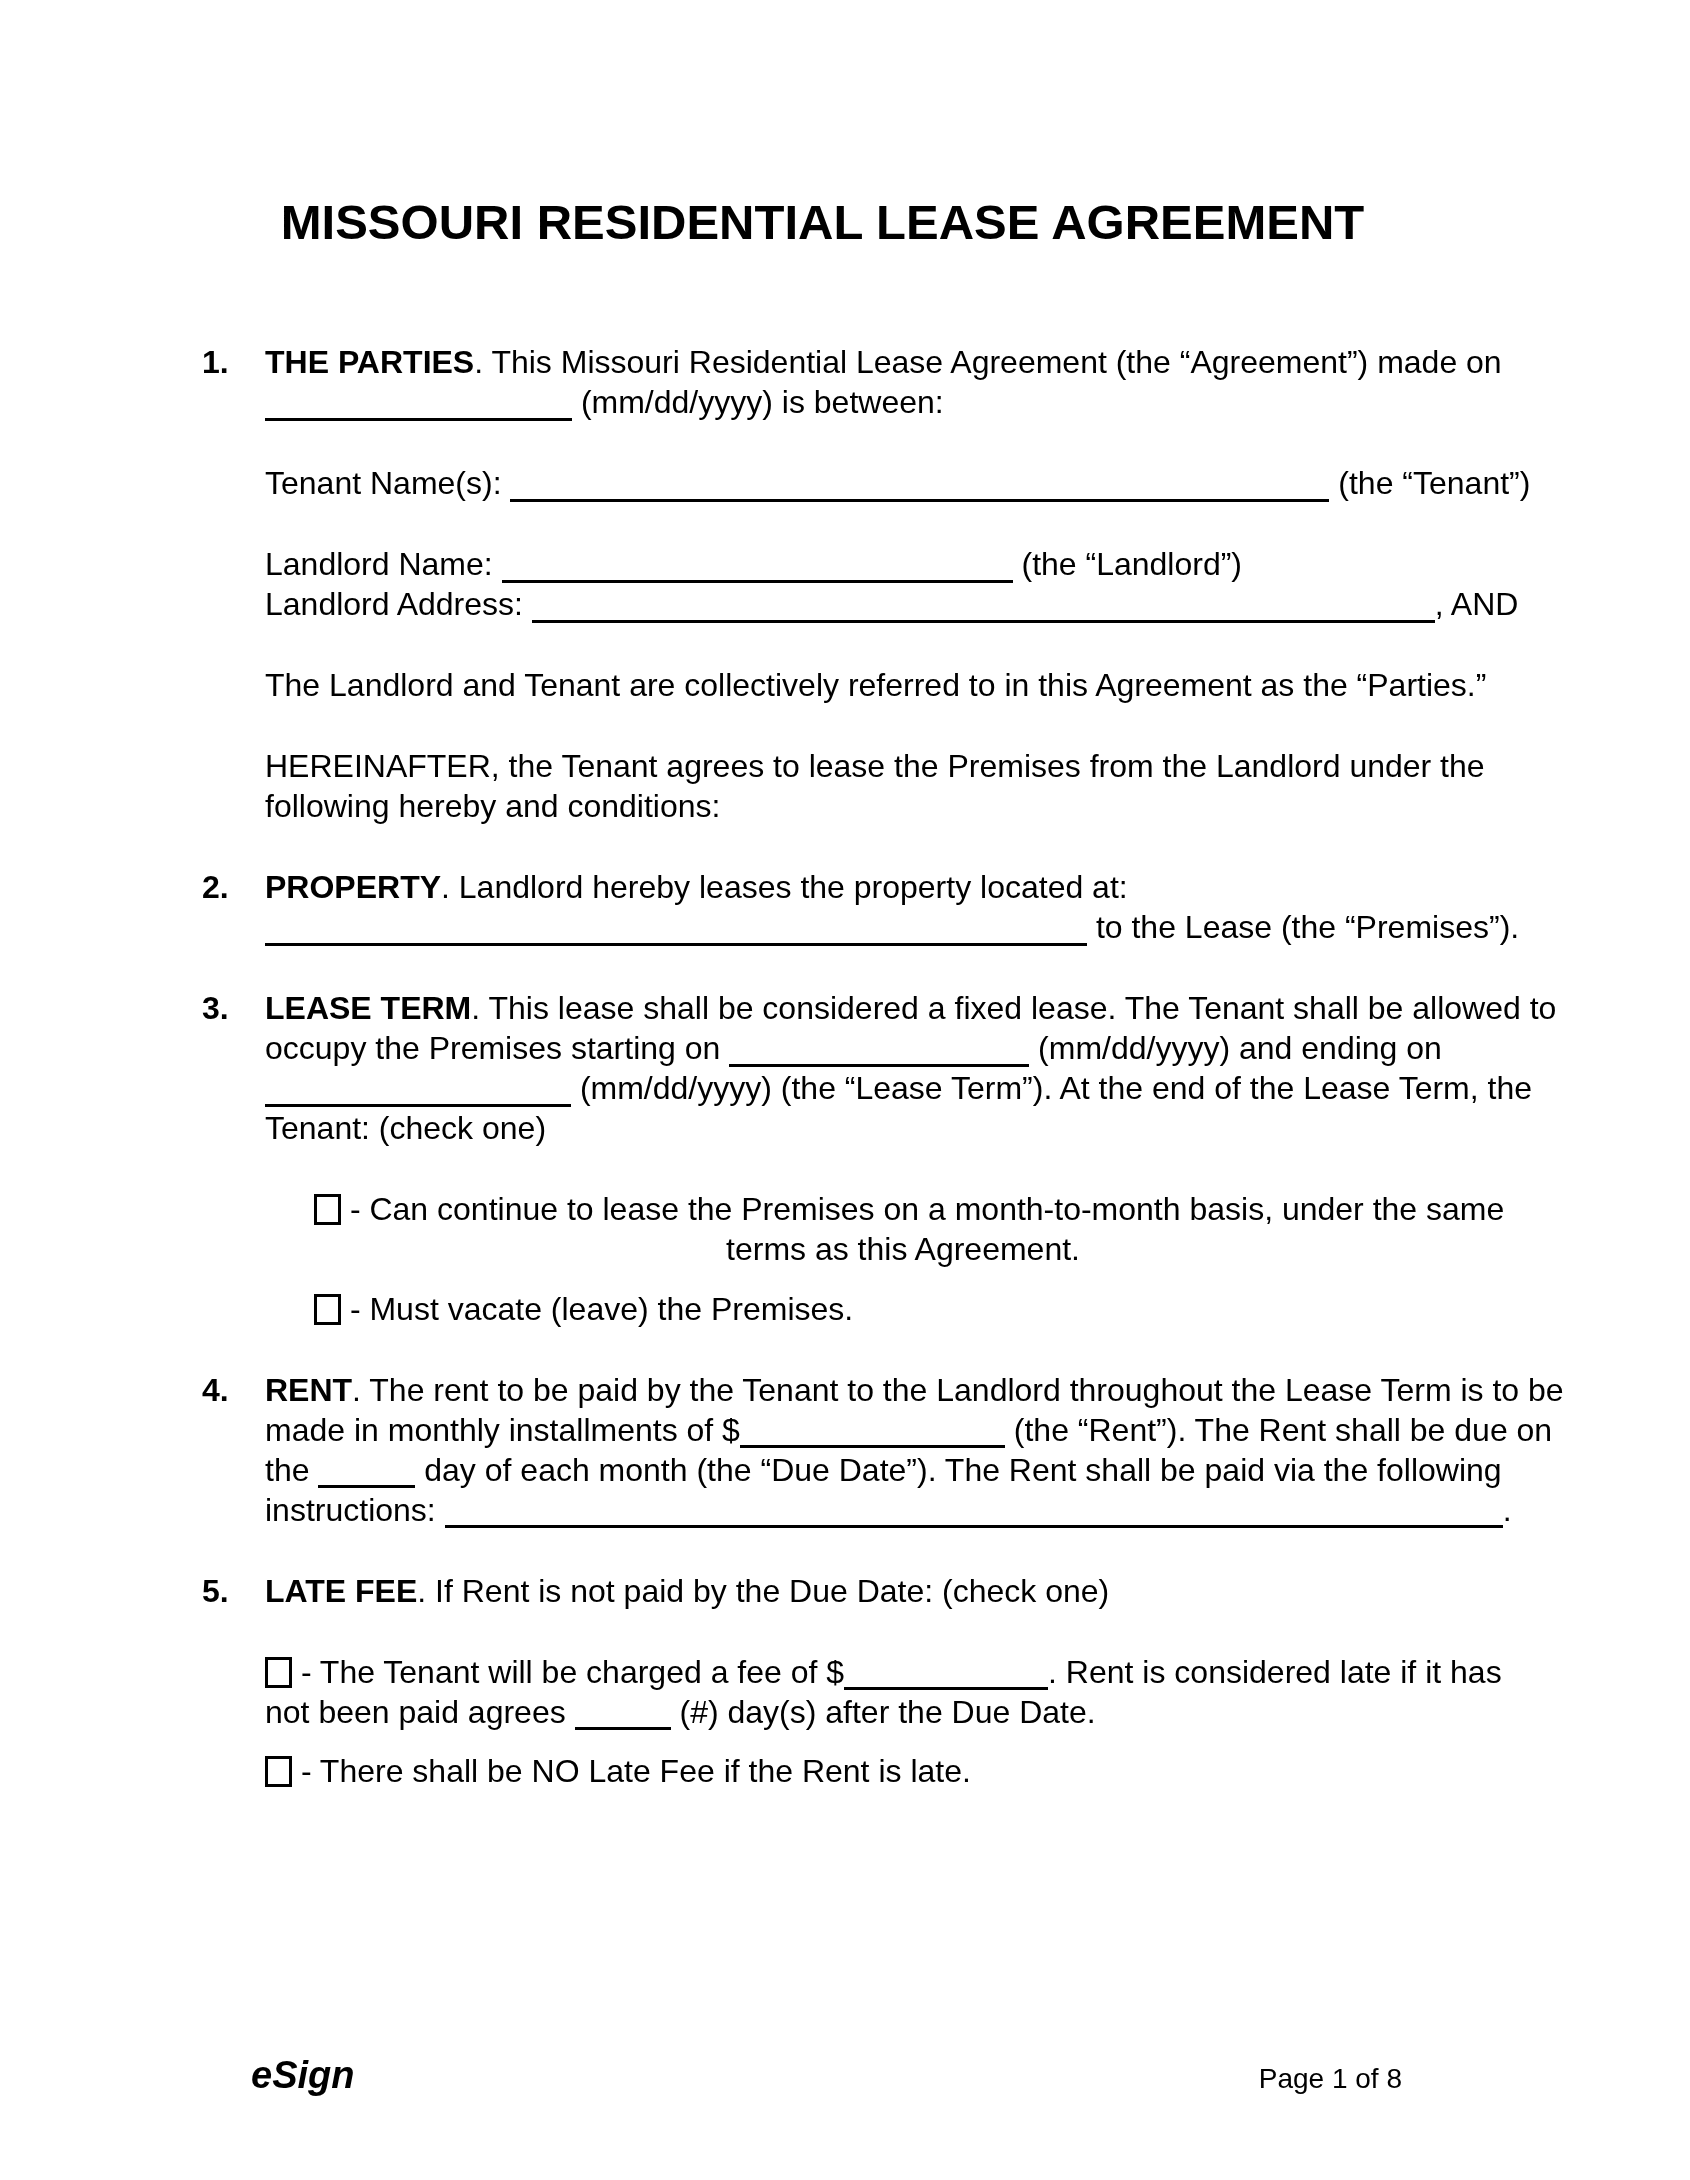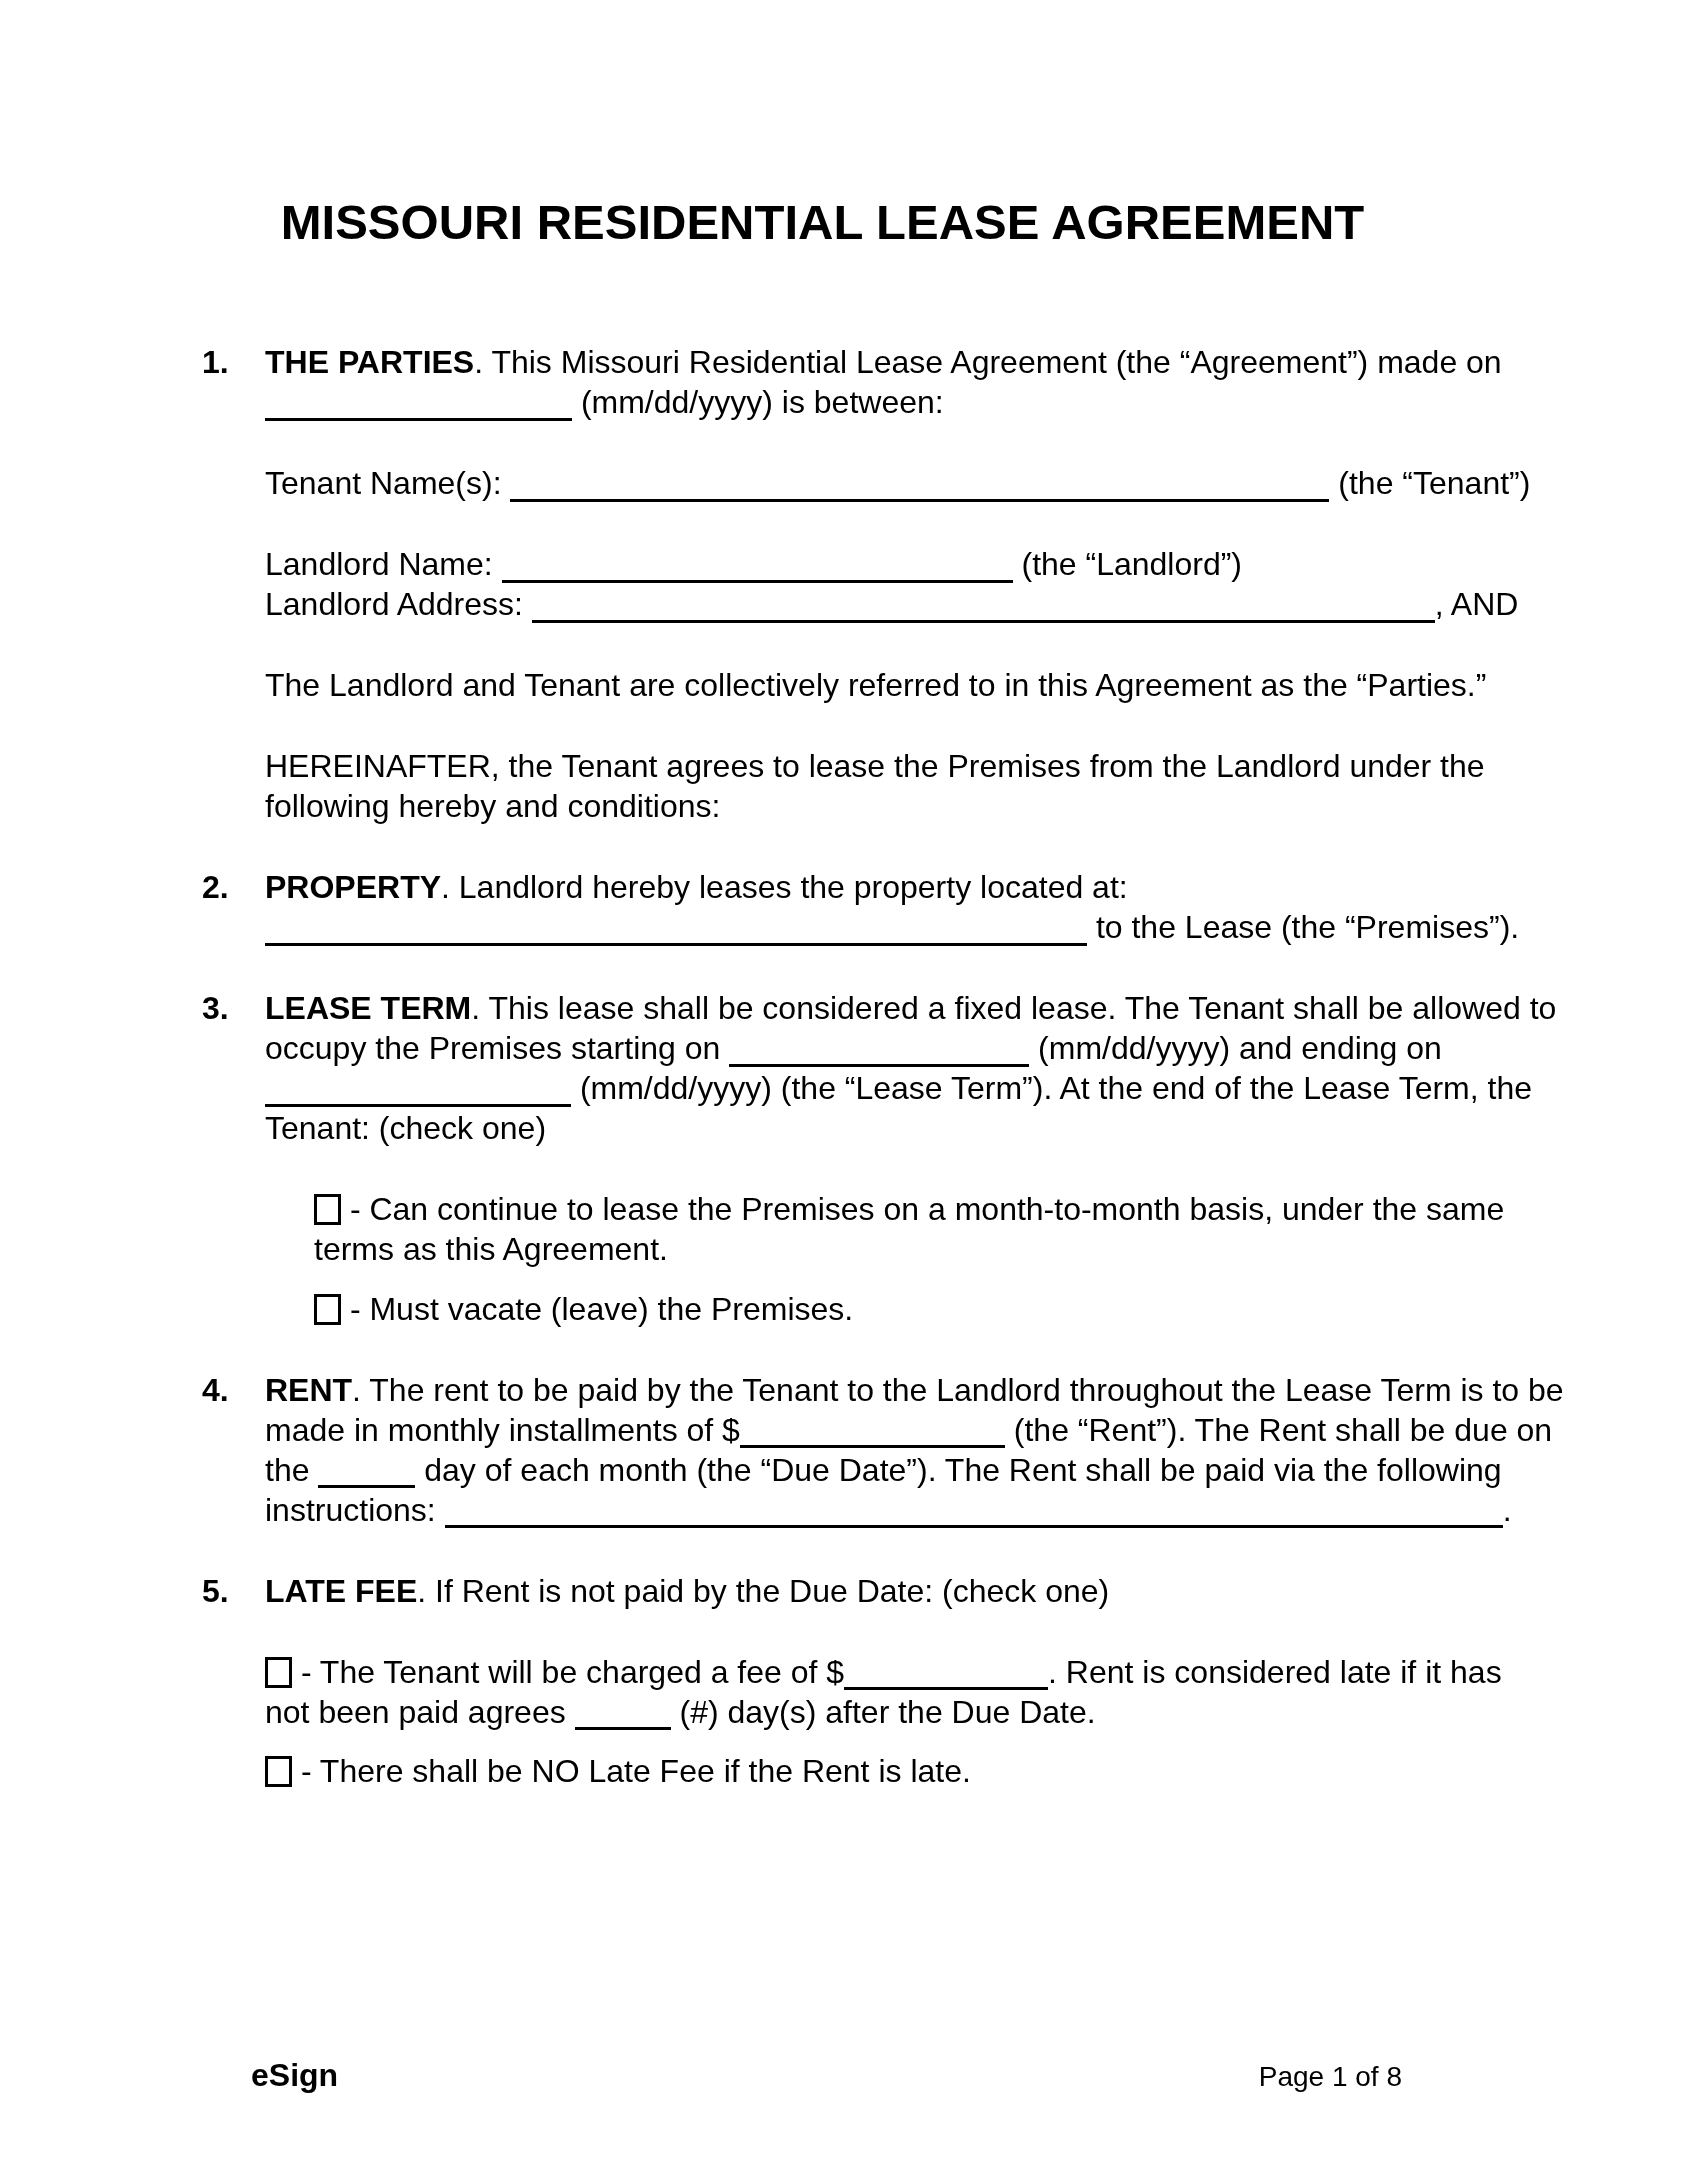--- a/index.html
+++ b/index.html
@@ -47,21 +47,21 @@
   }
   .footer {
     position: absolute;
     left: 251px;
     right: 243px;
     top: 2051px;
     display: flex;
     justify-content: space-between;
     align-items: baseline;
   }
-  .brand { font-weight: bold; font-size: 32px; line-height: 48px; }
+  .brand { font-weight: bold; font-size: 38px; line-height: 48px; font-style: italic; }
   .pagenum { font-size: 28px; line-height: 48px; }
 </style>
 </head>
 <body>
 
 <div class="page">
   <div class="title">MISSOURI RESIDENTIAL LEASE AGREEMENT</div>
   <div class="doc">
       <div class="section">
         <div class="sec-num">1.</div>
@@ -97,21 +97,21 @@
       </div>
       <div class="section">
         <div class="sec-num">3.</div>
         <div class="sec-body">
           <div class="para">
             <div class="line"><span class="b">LEASE TERM</span><span class="t">. This lease shall be considered a fixed lease. The Tenant shall be allowed to</span></div>
             <div class="line"><span class="t">occupy the Premises starting on </span><span class="blank" style="width: 300px;"></span><span class="t"> (mm/dd/yyyy) and ending on</span></div>
             <div class="line"><span class="blank" style="width: 306px;"></span><span class="t"> (mm/dd/yyyy) (the “Lease Term”). At the end of the Lease Term, the</span></div>
             <div class="line"><span class="t">Tenant: (check one)</span></div>
           </div>
-          <div class="para" style="margin-left: 49px;">
+          <div class="para" style="margin-left: 49px; text-align: center;">
             <div class="line"><span class="checkbox"></span><span class="t"> - Can continue to lease the Premises on a month-to-month basis, under the same</span></div>
             <div class="line"><span class="t">terms as this Agreement.</span></div>
           </div>
           <div class="para tight" style="margin-left: 49px;">
             <div class="line"><span class="checkbox"></span><span class="t"> - Must vacate (leave) the Premises.</span></div>
           </div>
         </div>
       </div>
       <div class="section">
         <div class="sec-num">4.</div>

